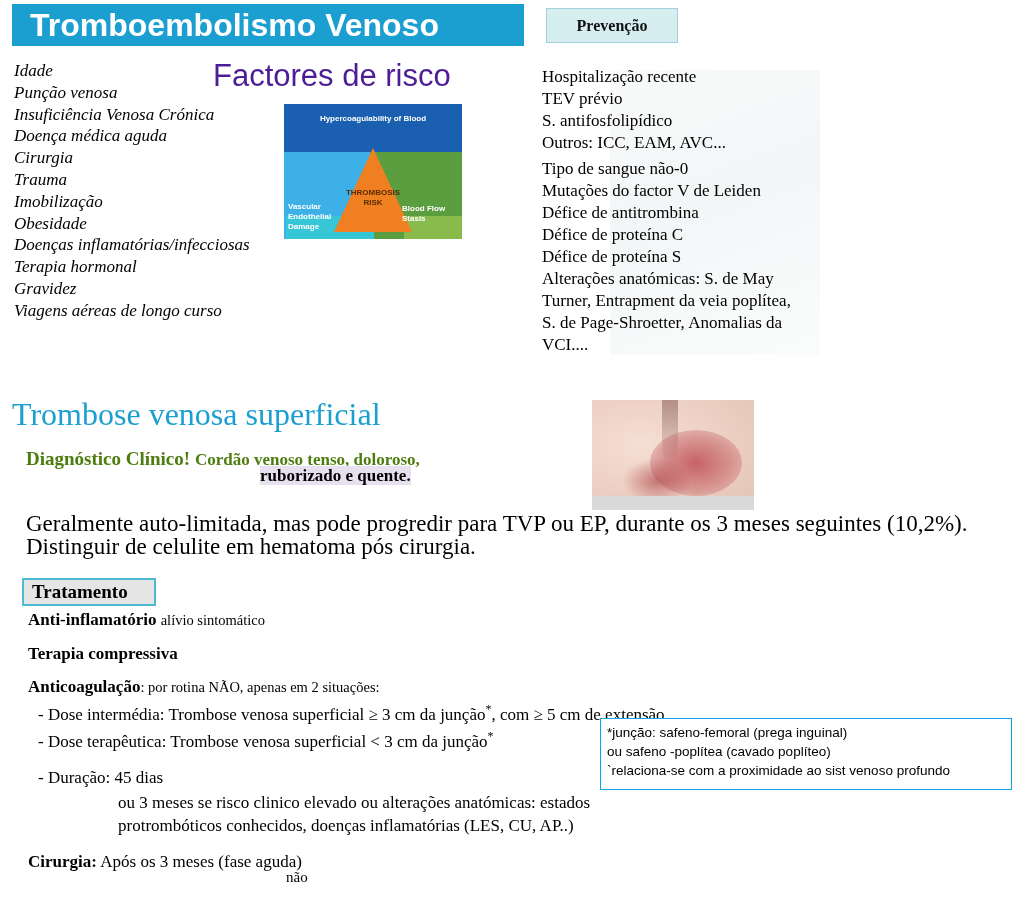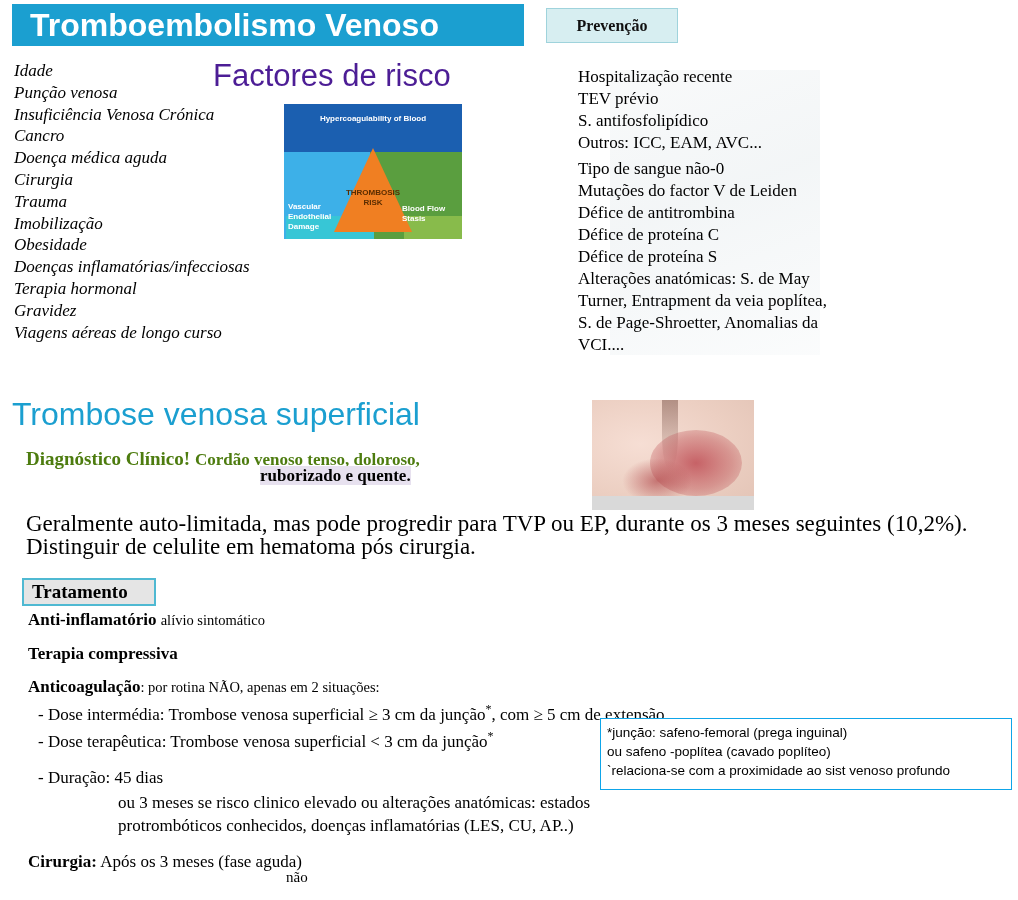--- a/index.html
+++ b/index.html
@@ -85,21 +85,20 @@
 
   
   .right-col {
     position: absolute;
     left: 542px;
     top: 66px;
     width: 300px;
     font-size: 17px;
     line-height: 22px;
     color: #000000;
-    margin-left: 36px;
   }
   .right-col .group2 { margin-top: 4px; }
   .right-col div { }
 
   
   .triangle-img {
     position: absolute;
     left: 284px;
     top: 104px;
     width: 178px;
@@ -156,21 +155,21 @@
     background: linear-gradient(160deg,#f4f6f7 0%, #e9eef0 45%, #f7f9fa 100%);
     opacity: .55;
     z-index: -1;
   }
 
   
   .tvs-heading {
     position: absolute;
     left: 12px;
     top: 396px;
-    font-family: Liberation Sans, sans-serif;
+    font-family: Liberation Serif, serif;
     font-size: 32px;
     color: #1b9fd0;
     text-align: center;
   }
 
   .diag-line {
     position: absolute;
     left: 26px;
     top: 448px;
     font-size: 19px;
@@ -298,21 +297,20 @@
   <div class="prevencao-box">
     <span class="lbl">Prevenção</span>
   </div>
 
   <div class="factores-heading">Factores de risco</div>
 
   <div class="risk-list">
     <div>Idade</div>
     <div>Punção venosa</div>
     <div>Insuficiência Venosa Crónica</div>
-    <div>Cancro</div>
     <div>Doença médica aguda</div>
     <div>Cirurgia</div>
     <div>Trauma</div>
     <div>Imobilização</div>
     <div>Obesidade</div>
     <div>Doenças inflamatórias/infecciosas</div>
     <div>Terapia hormonal</div>
     <div>Gravidez</div>
     <div>Viagens aéreas de longo curso</div>
   </div>

